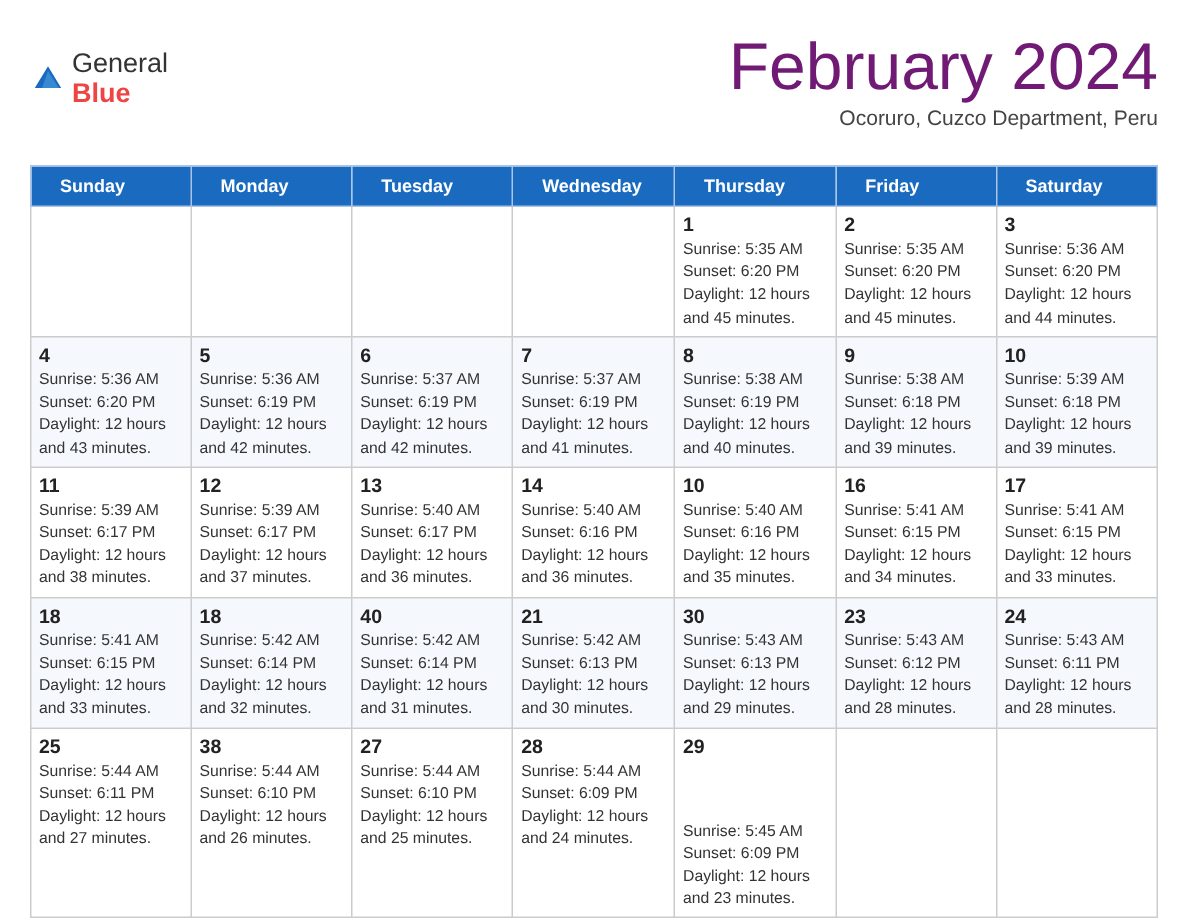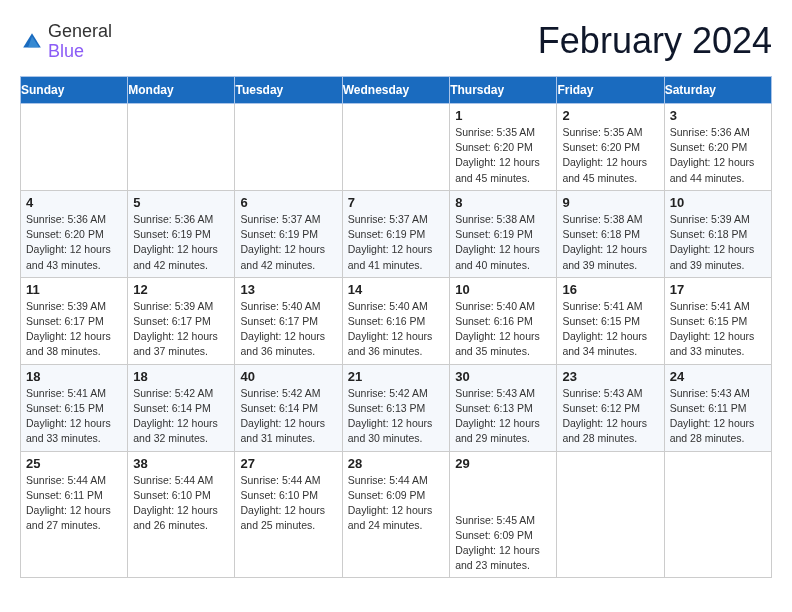--- a/index.html
+++ b/index.html
@@ -6,59 +6,59 @@
     body {
       font-family: Arial, sans-serif;
       background: #fff;
       width: 792px;
       min-height: 612px;
       padding: 20px;
     }
     .header {
       display: flex;
       justify-content: space-between;
-      align-items: flex-end;
-      margin-bottom: 14px;
+      align-items: center;
+      margin-bottom: 24px;
     }
     .logo {
       display: flex;
       align-items: center;
       gap: 4px;
     }
     .logo-text {
       font-size: 18px;
       line-height: 1.1;
     }
     .logo-general { color: #333; font-weight: 400; }
-    .logo-blue { color: #8b5cf6; font-weight: 400; }
+    .logo-blue { color: #ef4444; font-weight: 700; }
     .logo-icon {
       width: 24px;
       height: 24px;
     }
     .title-area {
       text-align: right;
     }
     .month-title {
-      font-size: 36px;
+      font-size: 44px;
       font-weight: 300;
-      color: #0f172a;
+      color: #701a75;
     }
     .subtitle {
       font-size: 14px;
       color: #444;
     }
     .calendar {
       width: 100%;
       border-collapse: collapse;
       font-size: 11px;
     }
     .calendar thead th {
       background-color: #1a6bbf;
       color: #fff;
-      padding: 6px 0;
+      padding: 6px 19px;
       text-align: left;
       font-size: 12px;
       font-weight: 600;
       border: 1px solid #aac4e8;
     }
     .calendar tbody td {
       border: 1px solid #ccc;
       vertical-align: top;
       padding: 4px 5px;
       width: 108px;
@@ -92,20 +92,21 @@
       <polygon points="15,4 26,22 4,22" fill="#1a6bbf"></polygon>
       <polygon points="15,8 24,22 10,22" fill="#4a9de0" opacity="0.6"></polygon>
     </svg>
     <div class="logo-text">
       <span class="logo-general">General</span><br>
       <span class="logo-blue">Blue</span>
     </div>
   </div>
   <div class="title-area">
     <div class="month-title">February 2024</div>
+    <div class="subtitle">Ocoruro, Cuzco Department, Peru</div>
   </div>
 </div>
 
 <table class="calendar">
   <thead>
     <tr>
     <th>Sunday</th>
         <th>Monday</th>
         <th>Tuesday</th>
         <th>Wednesday</th>

